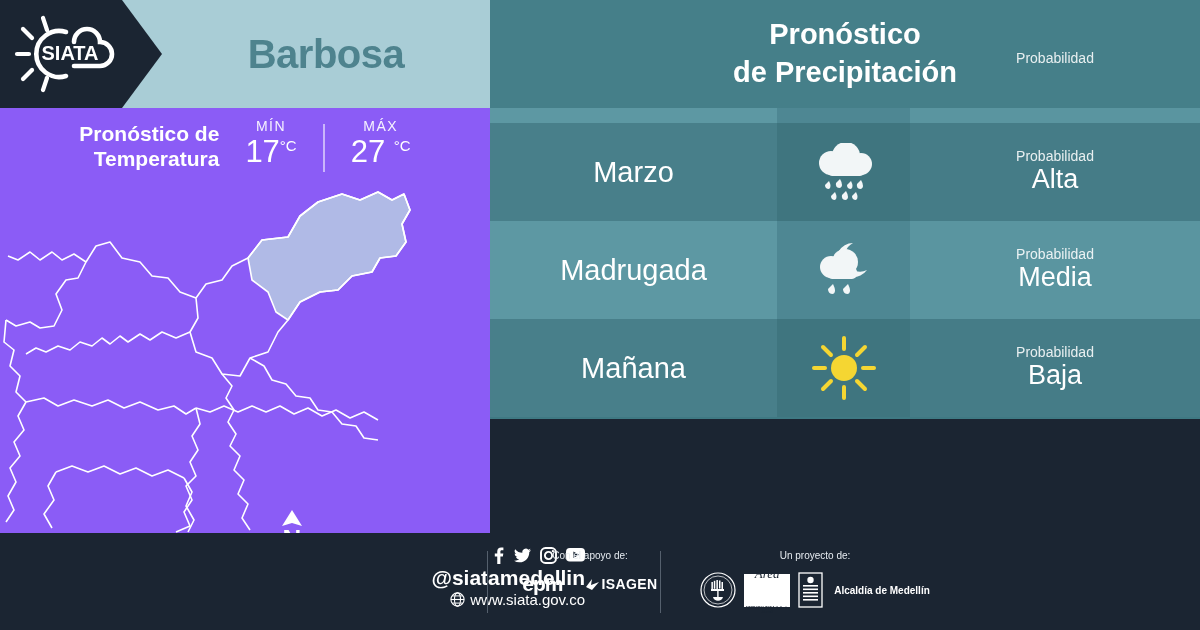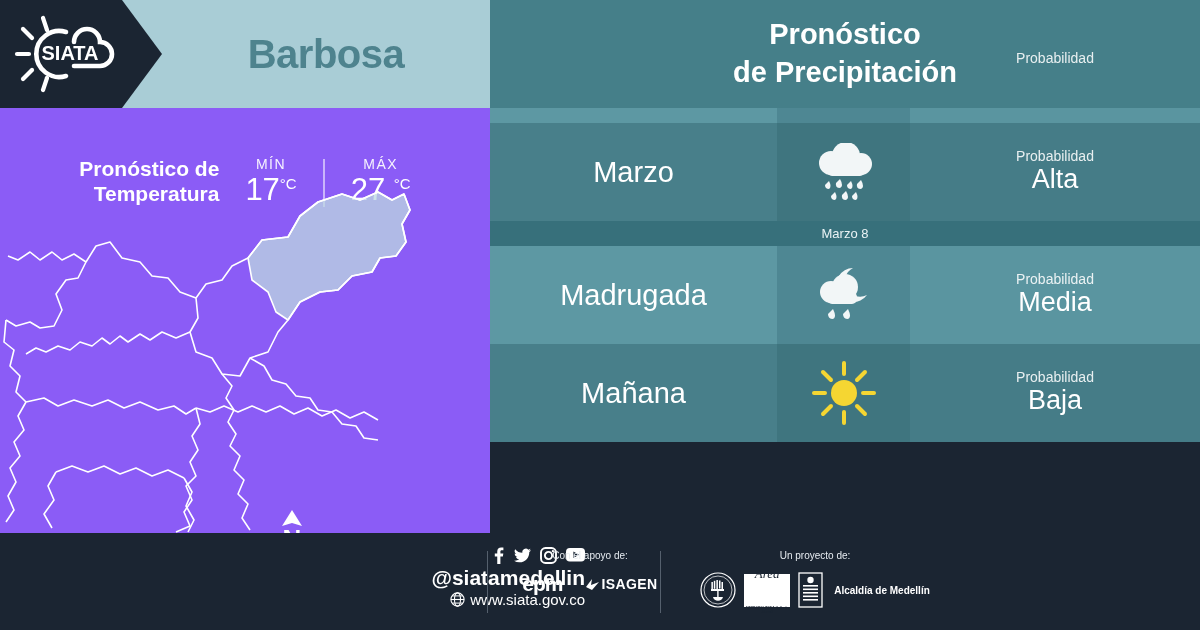--- a/index.html
+++ b/index.html
@@ -26,22 +26,22 @@
     clip-path:polygon(0 0, 122px 0, 162px 54px, 122px 108px, 0 108px);
   }
   #siata-logo{ position:absolute; left:14px; top:12px; width:106px; height:84px; }
   #city-name{
     position:absolute; left:162px; top:0; width:328px; height:108px;
     display:flex; align-items:center; justify-content:center;
     font-size:40px; font-weight:bold; color:#4e838e; letter-spacing:-0.5px;
   }
 
   #temp-block{
-    position:absolute; left:0; top:135px; width:490px; height:72px;
-    display:flex; align-items:flex-end; justify-content:center; gap:26px;
+    position:absolute; left:0; top:118px; width:490px; height:72px;
+    display:flex; align-items:flex-start; justify-content:center; gap:26px;
   }
   #temp-title{
     font-size:21px; font-weight:bold; color:#ffffff; line-height:1.18;
     text-align:right; padding-top:4px;
   }
   .temp-col{ text-align:center; color:#ffffff; }
   .temp-lbl{ font-size:14px; letter-spacing:1.5px; opacity:.92; }
   .temp-val{ font-size:31px; line-height:1.1; margin-top:1px; }
   .temp-val .deg{ font-size:15px; vertical-align:super; }
   #temp-sep{
@@ -260,21 +260,20 @@
           <path d="M47 49 q3 6 0 8 q-4 0 -4 -4 Z"></path>
         </g>
       </svg>
     </div>
     <div class="fc-prob">
       <span class="prob-lbl">Probabilidad</span>
       <span class="prob-val">Alta</span>
     </div>
   </div>
 
-  <div class="date-band">Marzo 8</div>
 
   <div class="fc-row row-a">
     <div class="fc-period">Madrugada</div>
     <div class="fc-icon">
       <svg width="70" height="58" viewBox="0 0 70 58">
         <g fill="#f2f6f7">
           <path d="M44 2 a17 17 0 1 0 14 27 a13 13 0 0 1 -14 -27 Z"></path>
           <circle cx="22" cy="26" r="11"></circle>
             <circle cx="36" cy="21" r="13"></circle>
           <rect x="18" y="26" width="30" height="12" rx="5"></rect>

